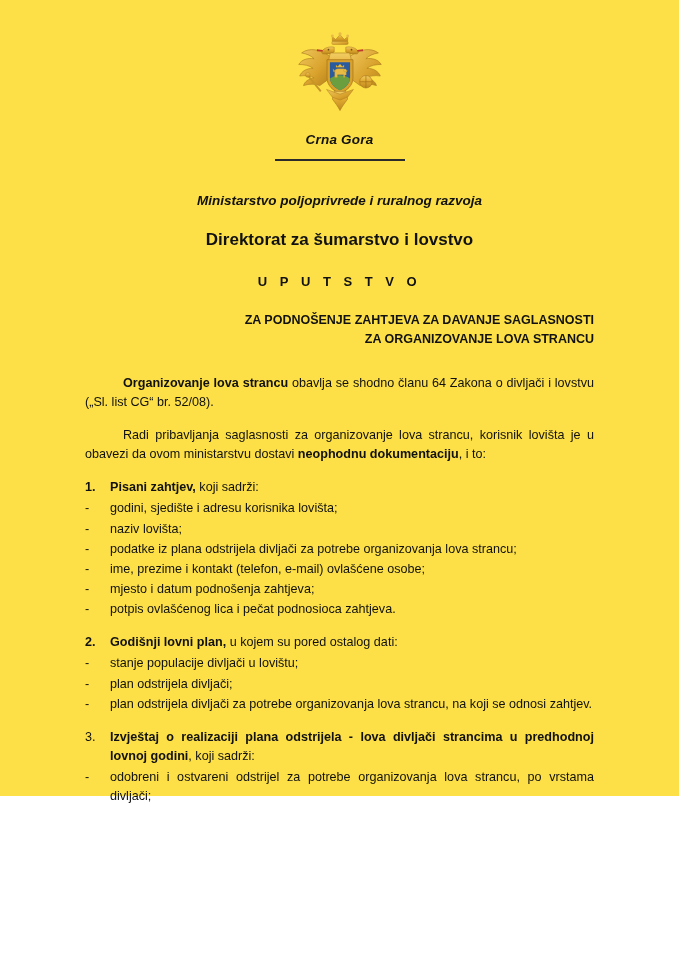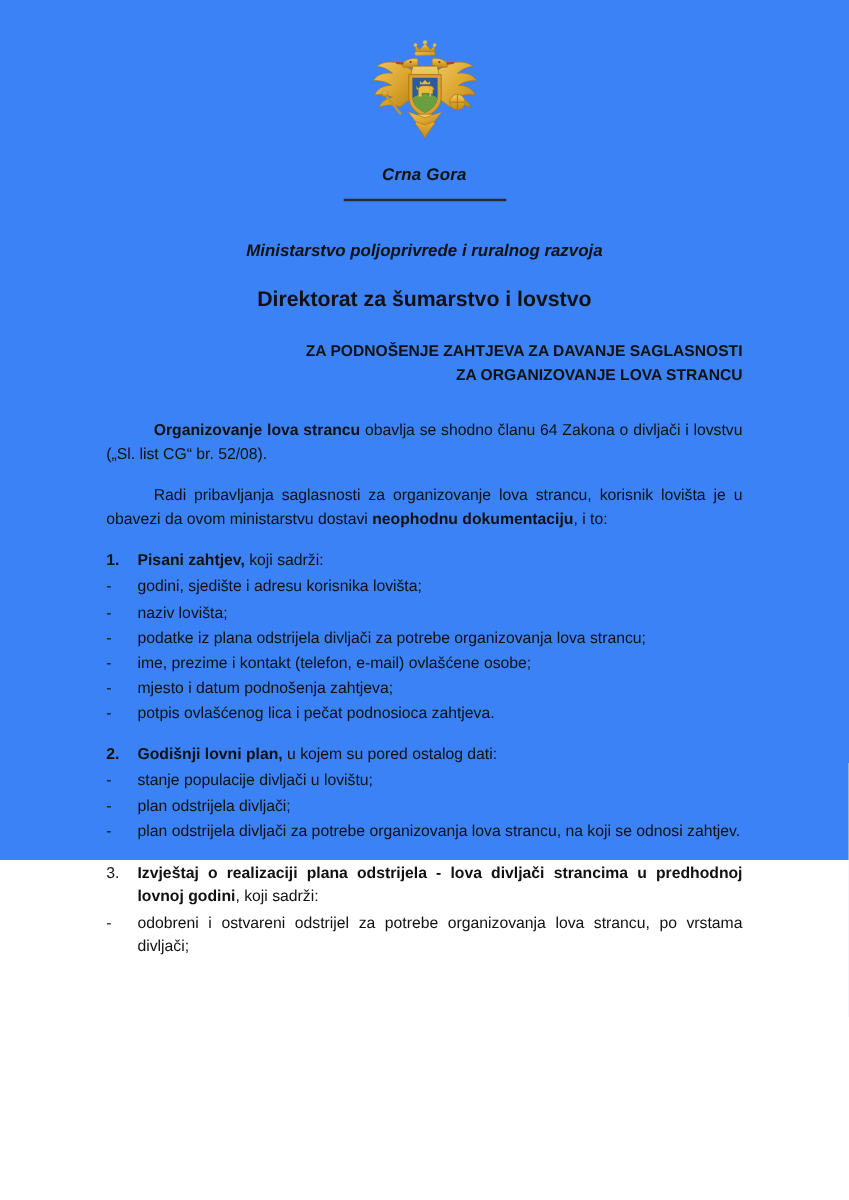--- a/index.html
+++ b/index.html
@@ -10,22 +10,22 @@
   body {
     width: 679px;
     height: 960px;
     font-family: "Liberation Sans", sans-serif;
     color: #111111;
     overflow: hidden;
   }
   .page {
     position: relative;
     width: 679px;
-    height: 688px;
-    background: #3b82f6;
+    height: 796px;
+    background: #fde047;
     box-sizing: border-box;
     padding: 0 85px 0 85px;
   }
 
   
   .emblem-wrap {
     padding-top: 28px;
     display: flex;
     justify-content: center;
   }
@@ -219,20 +219,21 @@
   </div>
 
   <div class="country-name">Crna Gora</div>
 
   <div class="rule-wrap">
     <div class="rule"></div>
   </div>
 
   <div class="ministry">Ministarstvo poljoprivrede i ruralnog razvoja</div>
   <div class="directorate">Direktorat za šumarstvo i lovstvo</div>
+  <div class="doc-kind">U P U T S T V O</div>
 
   <div class="subject">
     <div>ZA PODNOŠENJE ZAHTJEVA ZA DAVANJE SAGLASNOSTI</div>
     <div>ZA ORGANIZOVANJE LOVA STRANCU</div>
   </div>
 
   <div class="body">
 
     <p class="para"><b>Organizovanje lova strancu</b><span> obavlja se shodno članu 64 Zakona o divljači i lovstvu („Sl. list CG“ br. 52/08).</span></p>
 

